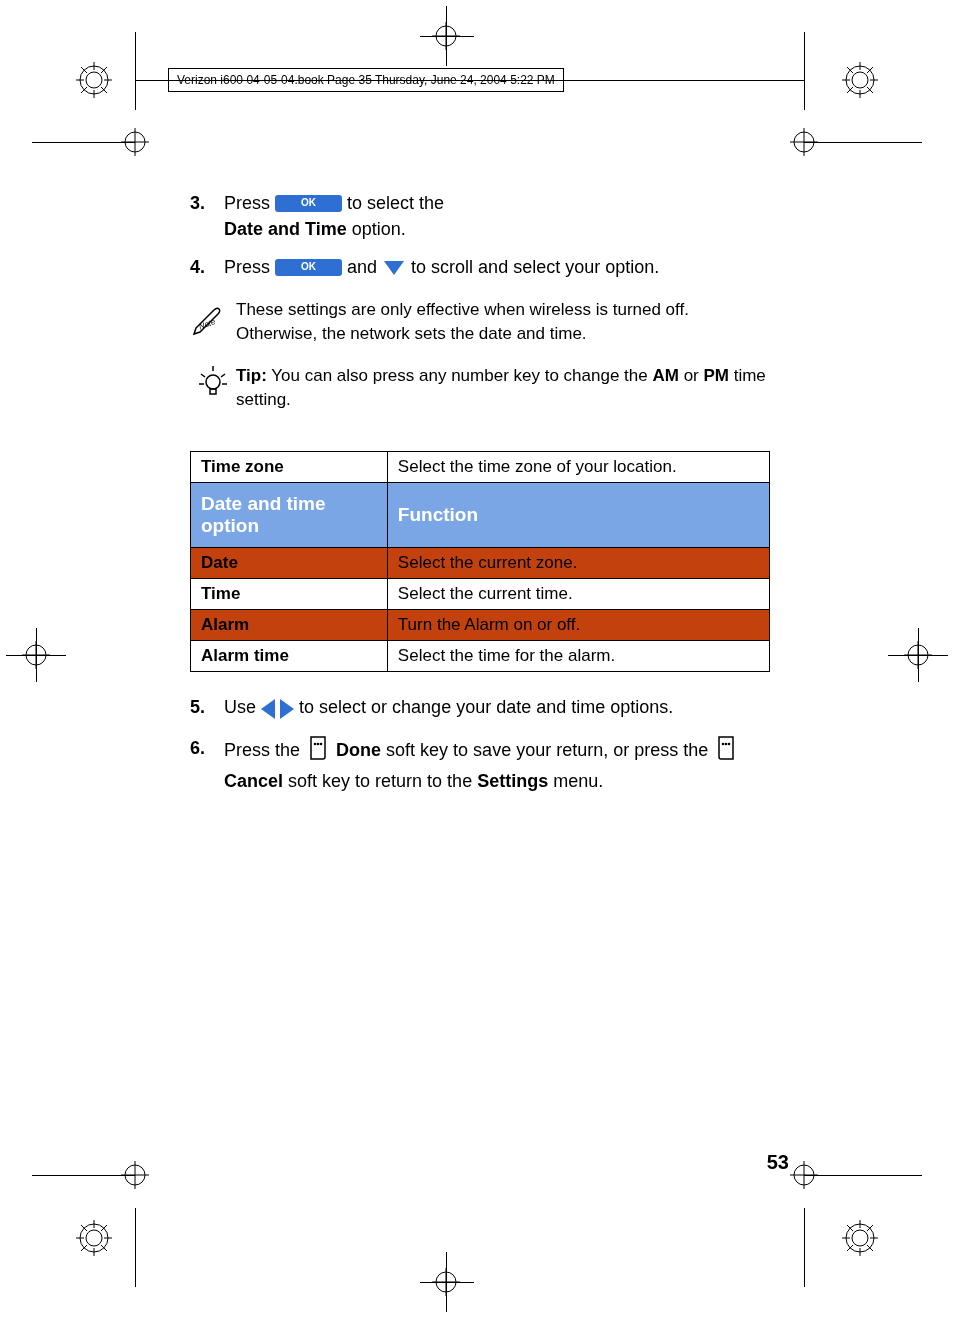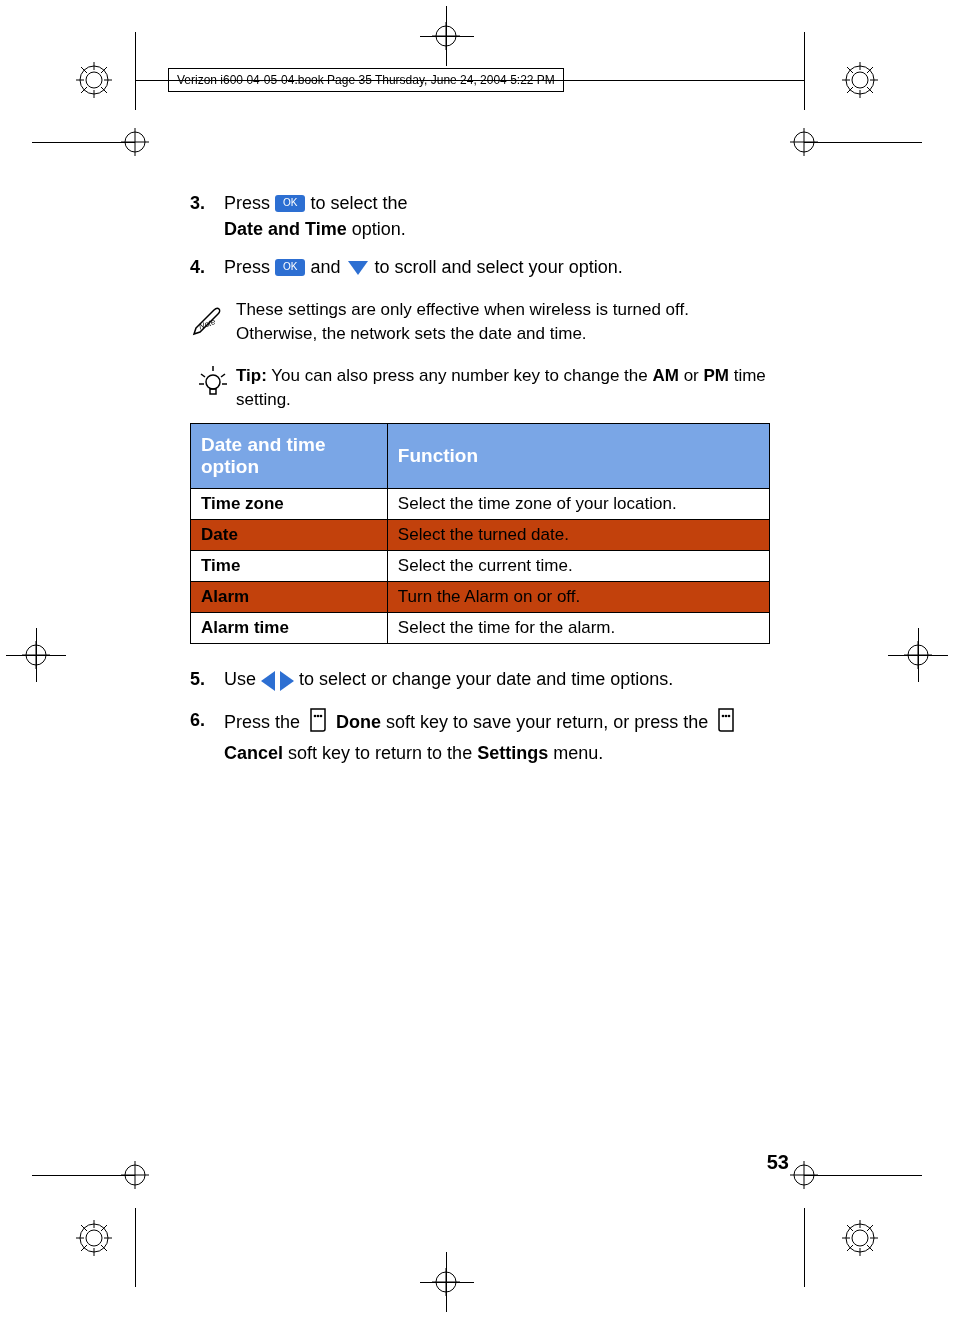--- a/index.html
+++ b/index.html
@@ -48,22 +48,22 @@
     font-weight: bold;
     width: 34px;
     flex-shrink: 0;
   }
   .step-body { flex: 1; }
   .ok-btn {
     display: inline-block;
     background: #2d6fd2;
     color: #fff;
     font-size: 10px;
-    font-weight: normal;
-    padding: 1px 8px 2px;
+    font-weight: bold;
+    padding: 1px 26px 2px;
     border-radius: 3px;
     vertical-align: middle;
     position: relative;
     top: -1px;
   }
   .down-caret {
     display: inline-block;
     width: 0; height: 0;
     border-left: 10px solid transparent;
     border-right: 10px solid transparent;
@@ -93,21 +93,21 @@
     align-items: flex-start;
     margin: 18px 0 18px 0;
   }
   .note-icon {
     width: 46px;
     flex-shrink: 0;
   }
   .tip-block {
     display: flex;
     align-items: flex-start;
-    margin: 14px 0 12px 0;
+    margin: 14px 0 40px 0;
   }
   .tip-icon {
     width: 46px;
     flex-shrink: 0;
     text-align: center;
   }
   table.opts {
     border-collapse: collapse;
     width: 100%;
     margin: 6px 0 22px 0;
@@ -249,30 +249,30 @@
       </svg>
     </div>
     <div style="font-size:17px;line-height:1.4">
       <span class="bold">Tip:</span><span> You can also press any number key to change the </span><span class="bold">AM</span><span> or </span><span class="bold">PM</span><span> time setting.</span>
     </div>
   </div>
 
   <table class="opts">
     <tbody>
         <tr>
+      <td class="bold">Time zone</td>
+      <td>Select the time zone of your location.</td>
+    </tr>
+    <tr>
       <th style="width:34%">Date and time option</th>
       <th>Function</th>
     </tr>
-    <tr>
-      <td class="bold">Time zone</td>
-      <td>Select the time zone of your location.</td>
-    </tr>
     <tr class="alt">
       <td class="bold">Date</td>
-      <td>Select the turned date.</td>
+      <td>Select the current zone.</td>
     </tr>
     <tr>
       <td class="bold">Time</td>
       <td>Select the current time.</td>
     </tr>
     <tr class="alt">
       <td class="bold">Alarm</td>
       <td>Turn the Alarm on or off.</td>
     </tr>
     <tr>

